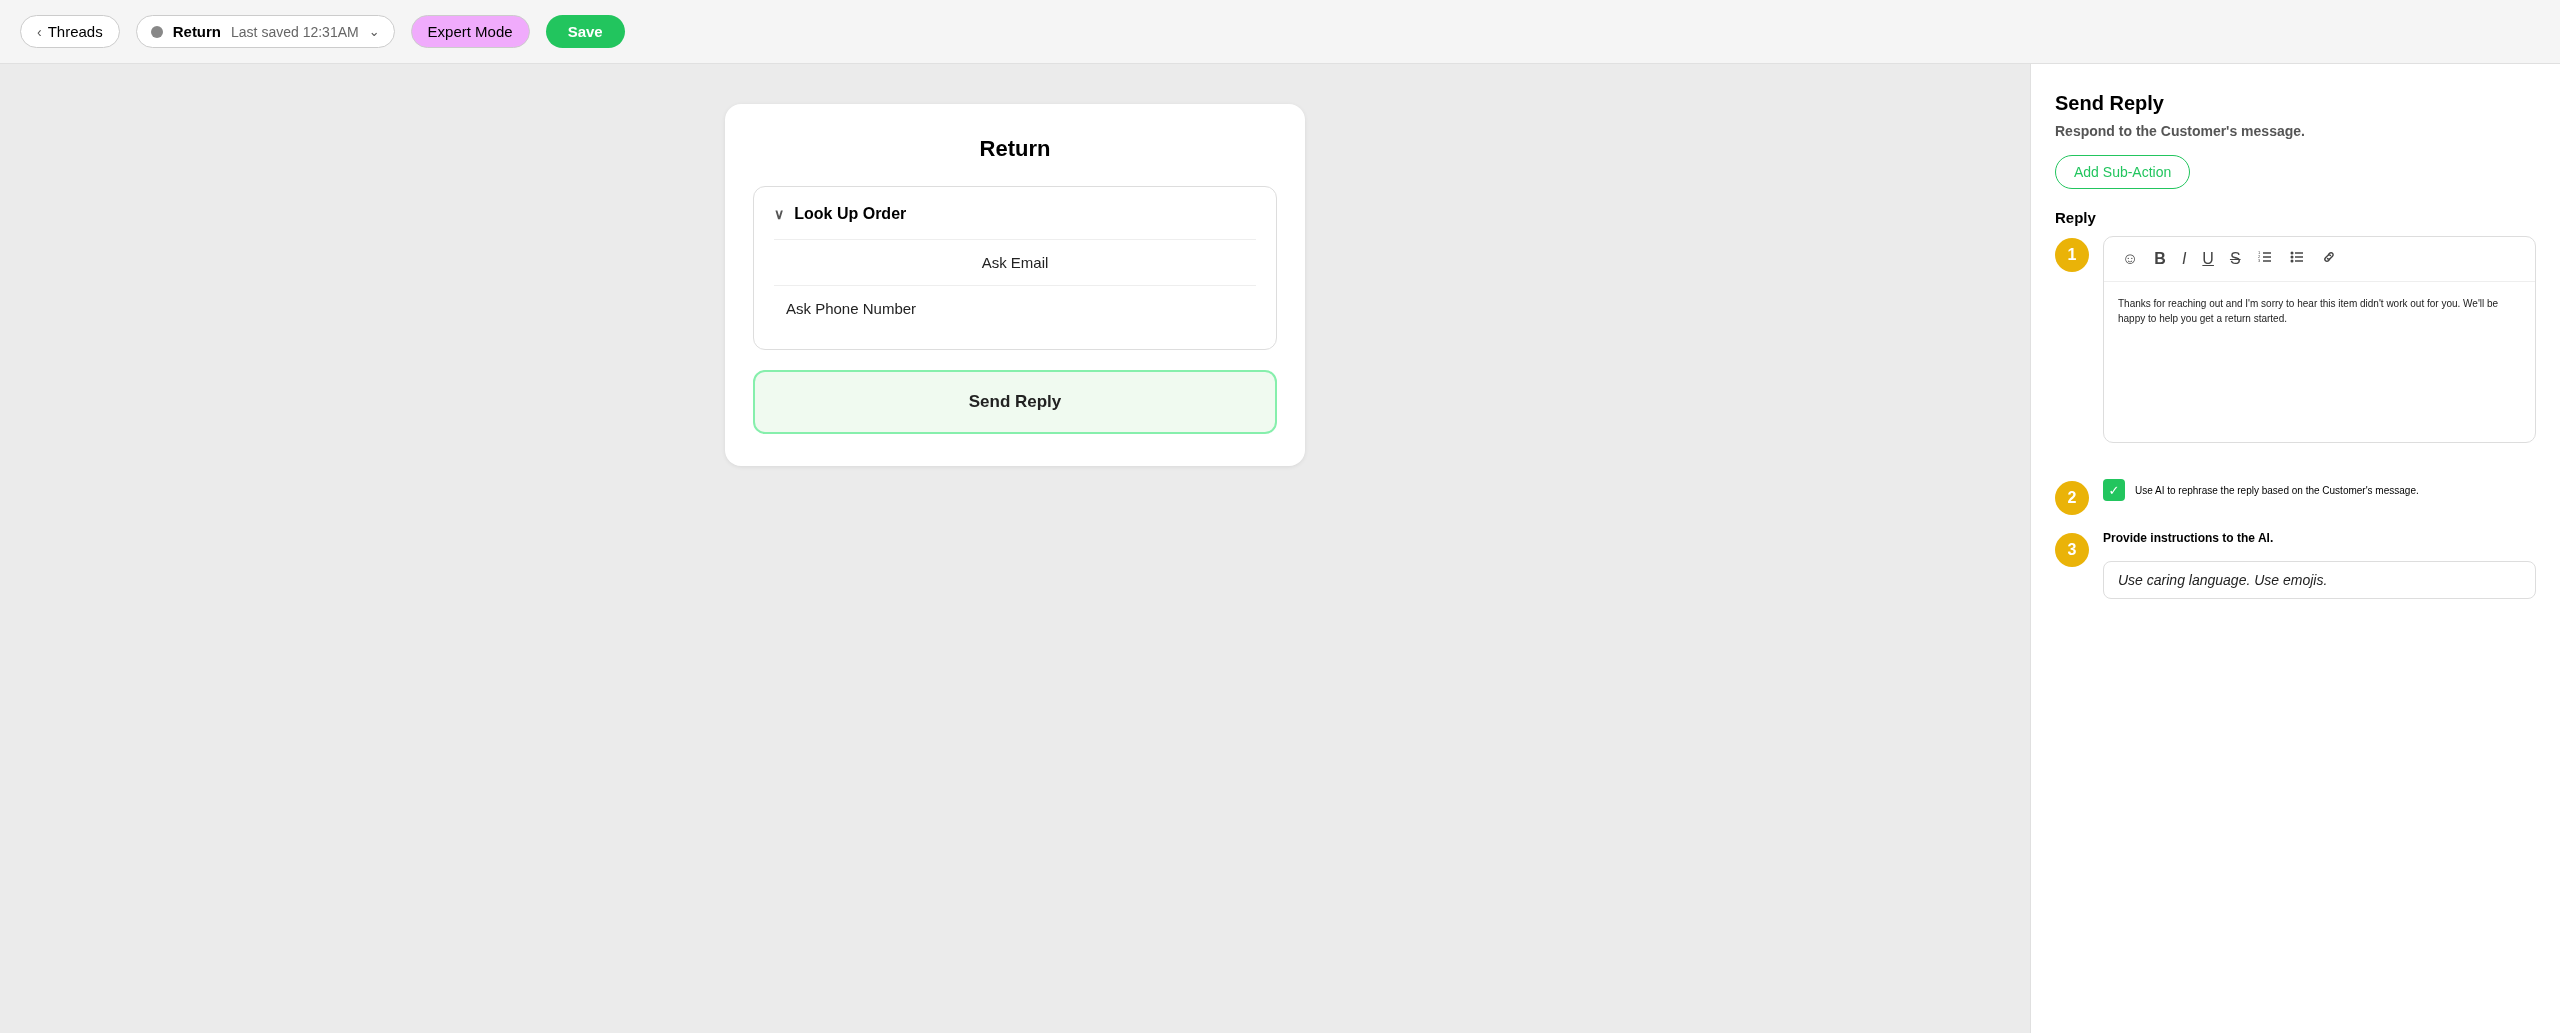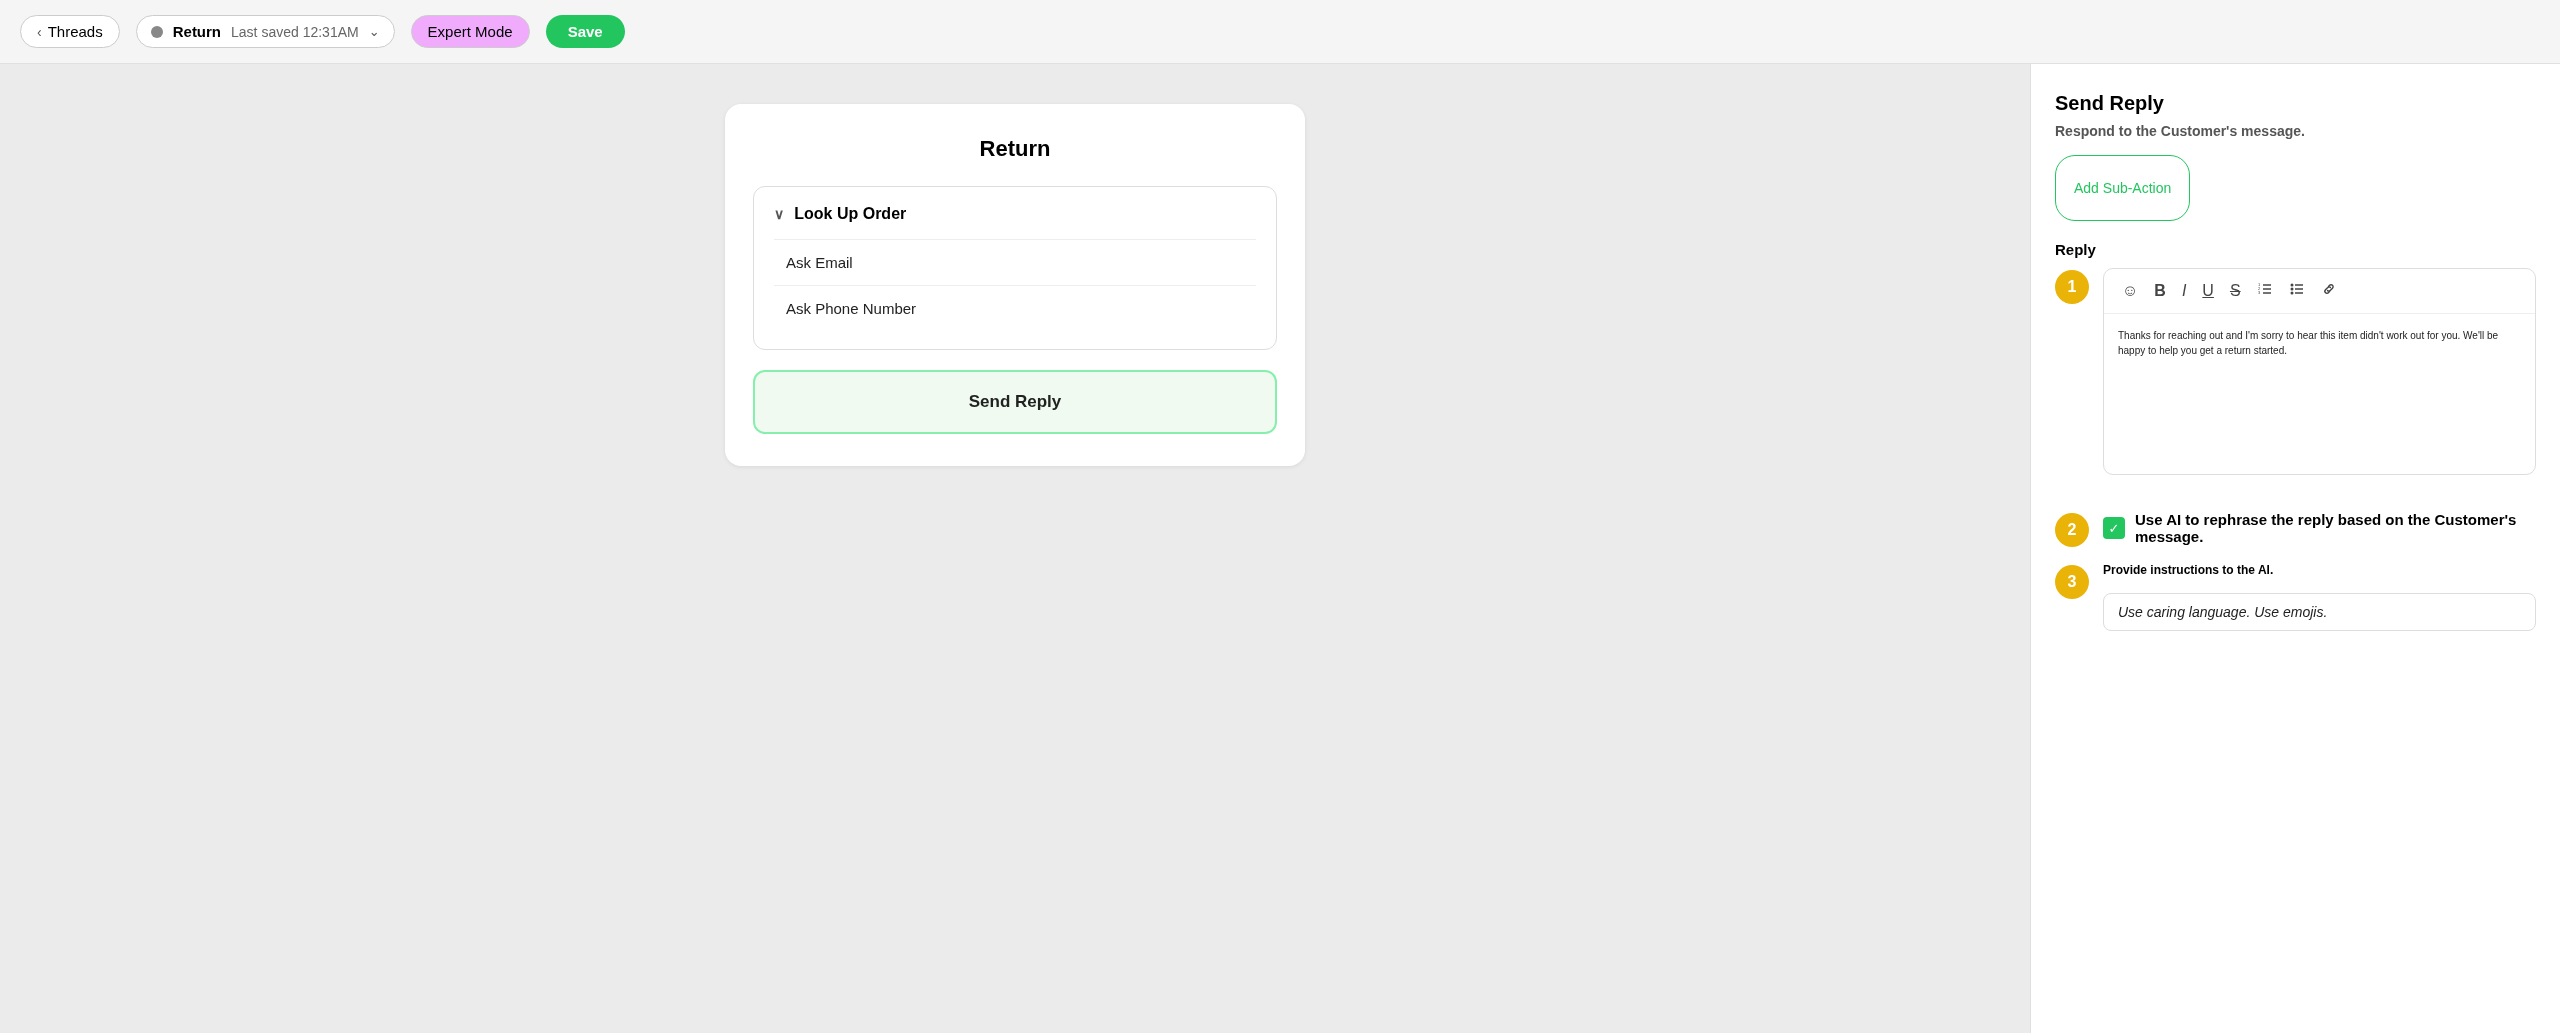--- a/index.html
+++ b/index.html
@@ -143,20 +143,21 @@
       gap: 0;
     }
     .lookup-item {
       padding: 14px 12px;
       font-size: 15px;
       color: #222;
       border-top: 1px solid #eee;
     }
     .lookup-item:first-child {
       border-top: 1px solid #eee;
+      text-align: center;
     }
     .send-reply-btn {
       width: 100%;
       padding: 20px;
       background: #f0faf0;
       border: 2px solid #86efac;
       border-radius: 12px;
       font-size: 17px;
       font-weight: 600;
       color: #222;
@@ -181,21 +182,21 @@
     .right-panel-desc {
       font-size: 14px;
       color: #555;
       margin-bottom: 16px;
       font-weight: bold;
     }
     .add-sub-action-btn {
       border: 1.5px solid #22c55e;
       background: white;
       border-radius: 20px;
-      padding: 24px 18px;
+      padding: 8px 18px;
       font-size: 14px;
       color: #22c55e;
       cursor: pointer;
       font-weight: 500;
       margin-bottom: 20px;
     }
     .reply-label {
       font-size: 15px;
       font-weight: 600;
       margin-bottom: 10px;
@@ -264,22 +265,22 @@
       background: #22c55e;
       border-radius: 4px;
       display: flex;
       align-items: center;
       justify-content: center;
       color: white;
       font-size: 13px;
       flex-shrink: 0;
     }
     .ai-rephrase-text {
-      font-size: 15px;
-      font-weight: 700;
+      font-size: 10px;
+      font-weight: 400;
     }
     .provide-instructions-label {
       font-size: 12px;
       font-weight: 700;
       margin-bottom: 16px;
     }
     .instructions-input {
       border: 1.5px solid #ddd;
       border-radius: 8px;
       padding: 10px 14px;

